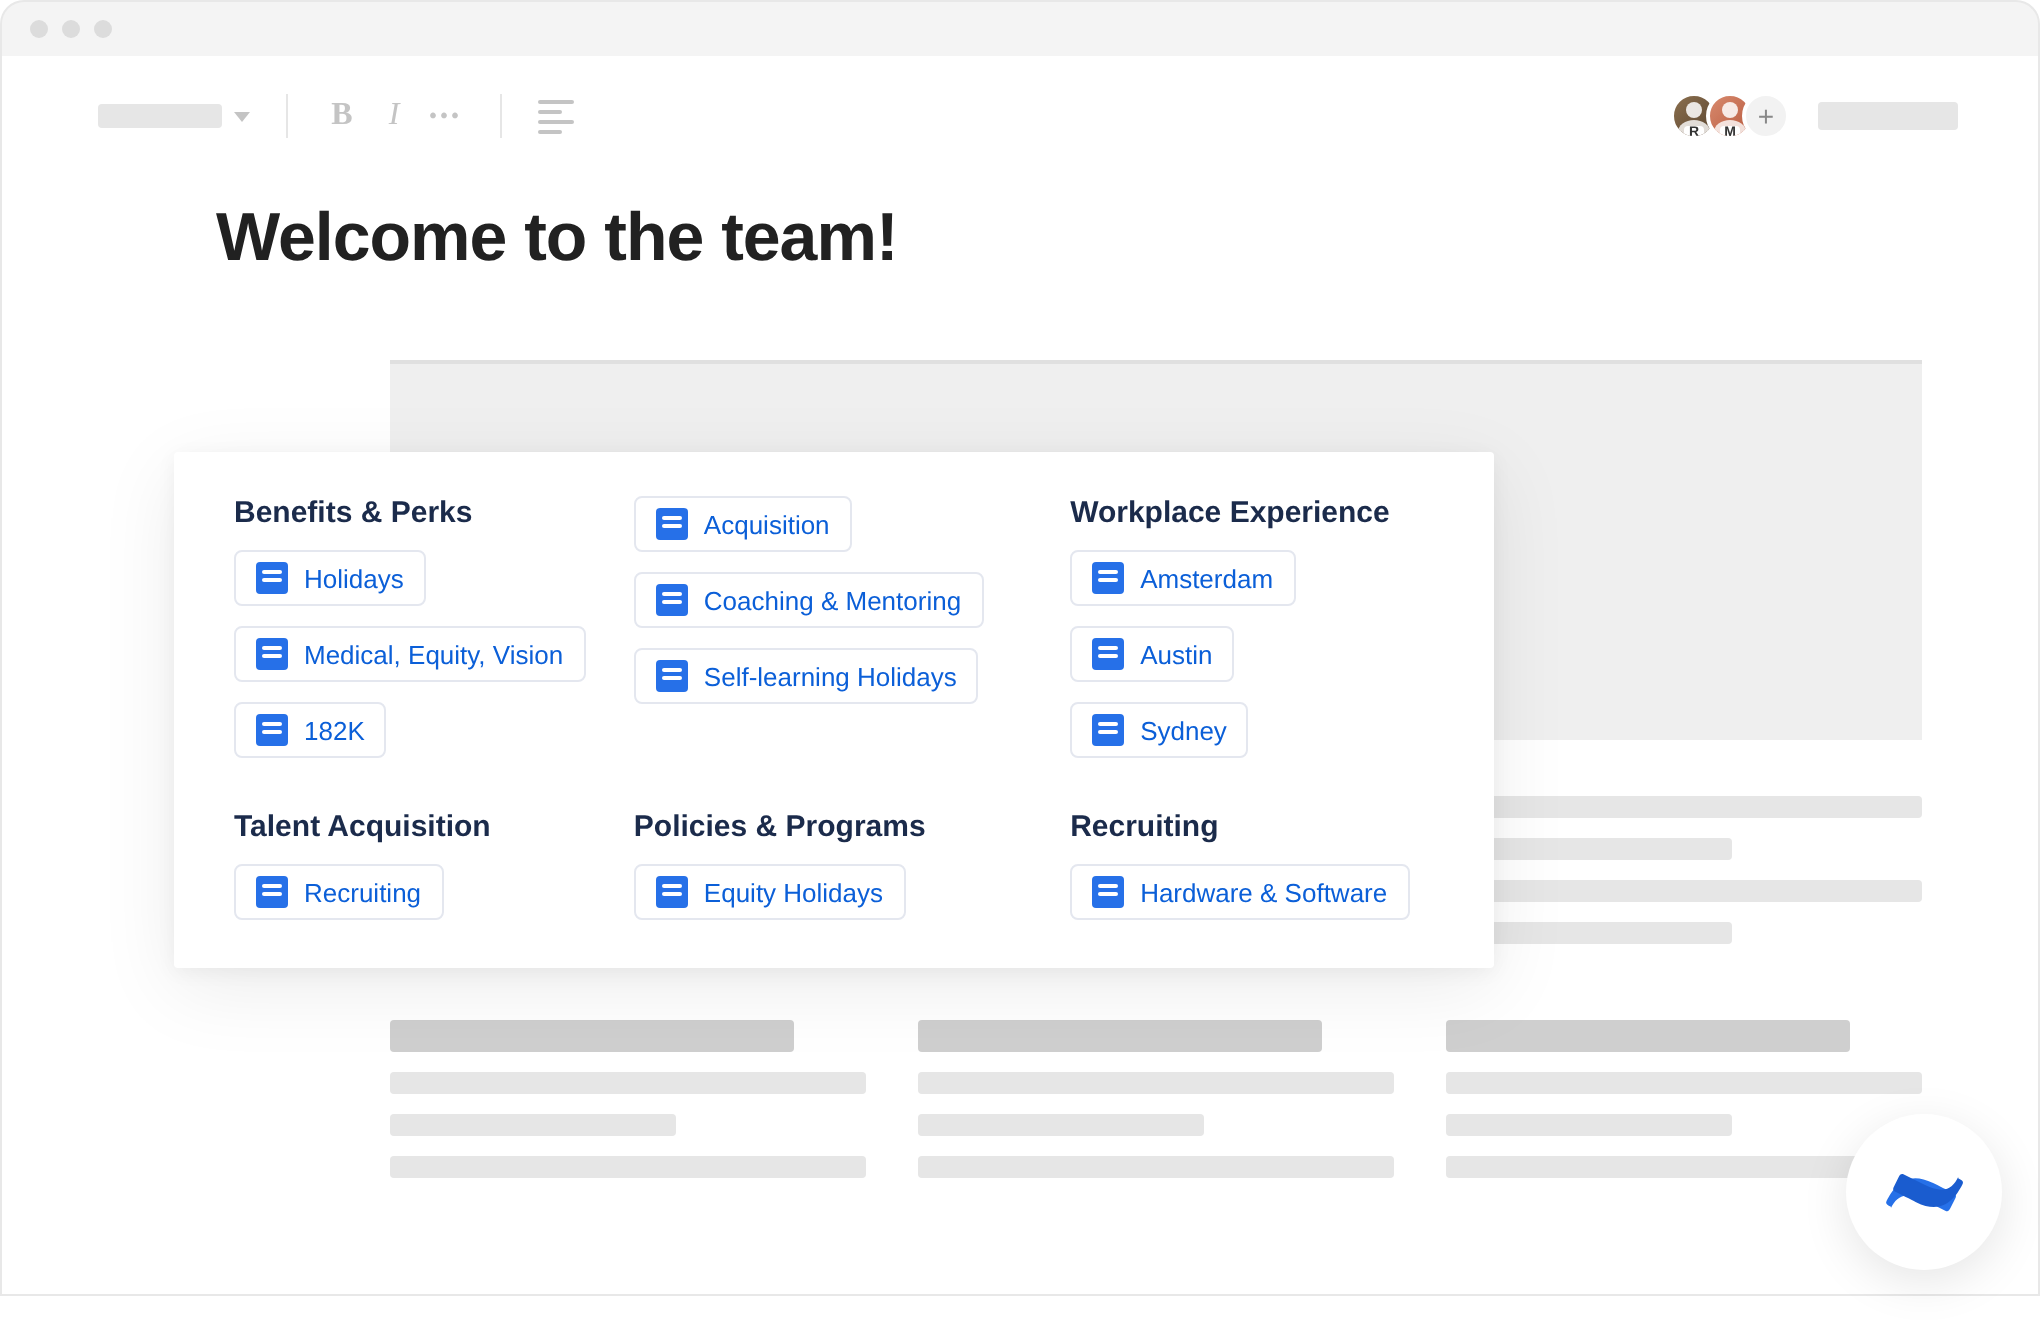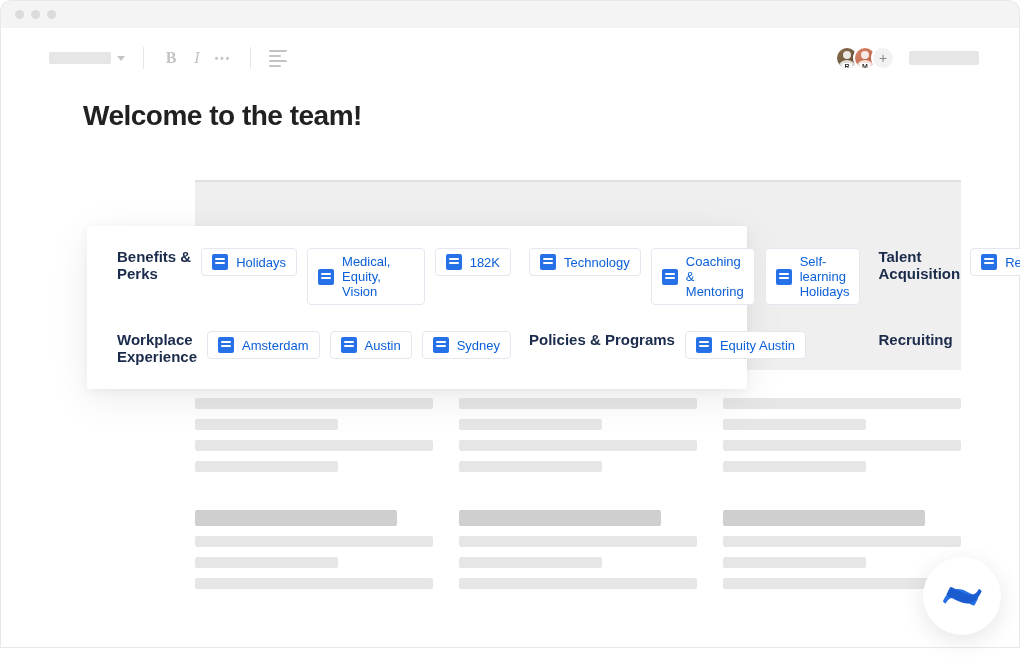--- a/index.html
+++ b/index.html
@@ -100,24 +100,24 @@
 .avatar-body {
   position: absolute; bottom: -4px;
   width: 16px; height: 12px; border-radius: 50% 50% 0 0; background: rgba(255,255,255,0.8);
 }
 .avatar-letter {
   position: absolute; bottom: -2px; font-size: 7px; background: #fff;
   color: #333; padding: 0 2px; border-radius: 2px;
 }
 .toolbar-right-block { width: 70px; height: 14px; }
 .page-title {
-  font-size: 28px;
+  font-size: 34px;
   font-weight: 800;
   color: #212121;
-  margin: 30px 0 0 82px;
+  margin: 30px 0 0 107px;
   letter-spacing: -0.5px;
 }
 .content-area {
   position: absolute;
   left: 194px; right: 58px; top: 152px;
 }
 .hero-placeholder {
   height: 190px;
   background: #efefef;
   border-top: 2px solid #e0e0e0;
@@ -145,21 +145,21 @@
   border-radius: 2px;
   box-shadow: 0 10px 40px rgba(0,0,0,0.08), 0 2px 10px rgba(0,0,0,0.05);
   padding: 22px 30px 24px 30px;
 }
 .cat-grid {
   display: grid;
   grid-template-columns: 1fr 1.1fr 1fr;
   column-gap: 18px;
   row-gap: 26px;
 }
-.cat-col { display: flex; flex-direction: row; align-items: flex-start; gap: 10px; }
+.cat-col { display: flex; flex-direction: column; align-items: flex-start; gap: 10px; }
 .cat-title {
   font-size: 15px;
   font-weight: 700;
   color: #1b2b4b;
 }
 .page-chip {
   display: inline-flex;
   align-items: center;
   gap: 8px;
   border: 1px solid #e4e7ef;
@@ -302,62 +302,66 @@
             <span>Medical, Equity, Vision</span>
           </div>
           <div class="page-chip">
             <span class="chip-icon"></span>
             <span>182K</span>
           </div>
         </div>
         <div class="cat-col">
           <div class="page-chip">
             <span class="chip-icon"></span>
-            <span>Technology</span>
+            <span>Acquisition</span>
           </div>
           <div class="page-chip">
             <span class="chip-icon"></span>
             <span>Coaching &amp; Mentoring</span>
           </div>
           <div class="page-chip">
             <span class="chip-icon"></span>
             <span>Self-learning Holidays</span>
           </div>
         </div>
         <div class="cat-col">
+          <div class="cat-title">Workplace Experience</div>
+          <div class="page-chip">
+            <span class="chip-icon"></span>
+            <span>Amsterdam</span>
+          </div>
+          <div class="page-chip">
+            <span class="chip-icon"></span>
+            <span>Austin</span>
+          </div>
+          <div class="page-chip">
+            <span class="chip-icon"></span>
+            <span>Sydney</span>
+          </div>
+        </div>
+        <div class="cat-col">
           <div class="cat-title">Talent Acquisition</div>
           <div class="page-chip">
             <span class="chip-icon"></span>
             <span>Recruiting</span>
           </div>
         </div>
         <div class="cat-col">
-          <div class="cat-title">Workplace Experience</div>
-          <div class="page-chip">
-            <span class="chip-icon"></span>
-            <span>Amsterdam</span>
-          </div>
-          <div class="page-chip">
-            <span class="chip-icon"></span>
-            <span>Austin</span>
-          </div>
-          <div class="page-chip">
-            <span class="chip-icon"></span>
-            <span>Sydney</span>
-          </div>
-        </div>
-        <div class="cat-col">
           <div class="cat-title">Policies &amp; Programs</div>
           <div class="page-chip">
             <span class="chip-icon"></span>
-            <span>Equity Austin</span>
+            <span>Equity Holidays</span>
           </div>
         </div>
         <div class="cat-col">
           <div class="cat-title">Recruiting</div>
+          <div class="page-chip">
+            <span class="chip-icon"></span>
+            <span>Hardware &amp; Software</span>
+          </div>
         </div>
       </div>
   </div>
 
   <div class="logo-badge">
     <svg viewBox="0 0 32 32">
       <path fill="#2670e8" d="M3 22c2-4 5-7 13-3l8 4c1 .5 1.5 0 2-1l2-4c.4-.8 0-1.3-.7-1.7-2-1-6-3-8-4-10-5-15 1-18 7-.4.8 0 1.3.7 1.7l1 .5z" transform="scale(0.9) translate(2,2)"></path>
       <path fill="#1a5ccf" d="M29 10c-2 4-5 7-13 3l-8-4c-1-.5-1.5 0-2 1l-2 4c-.4.8 0 1.3.7 1.7 2 1 6 3 8 4 10 5 15-1 18-7 .4-.8 0-1.3-.7-1.7l-1-.5z" transform="scale(0.9) translate(2,2)"></path>
     </svg>
   </div>

